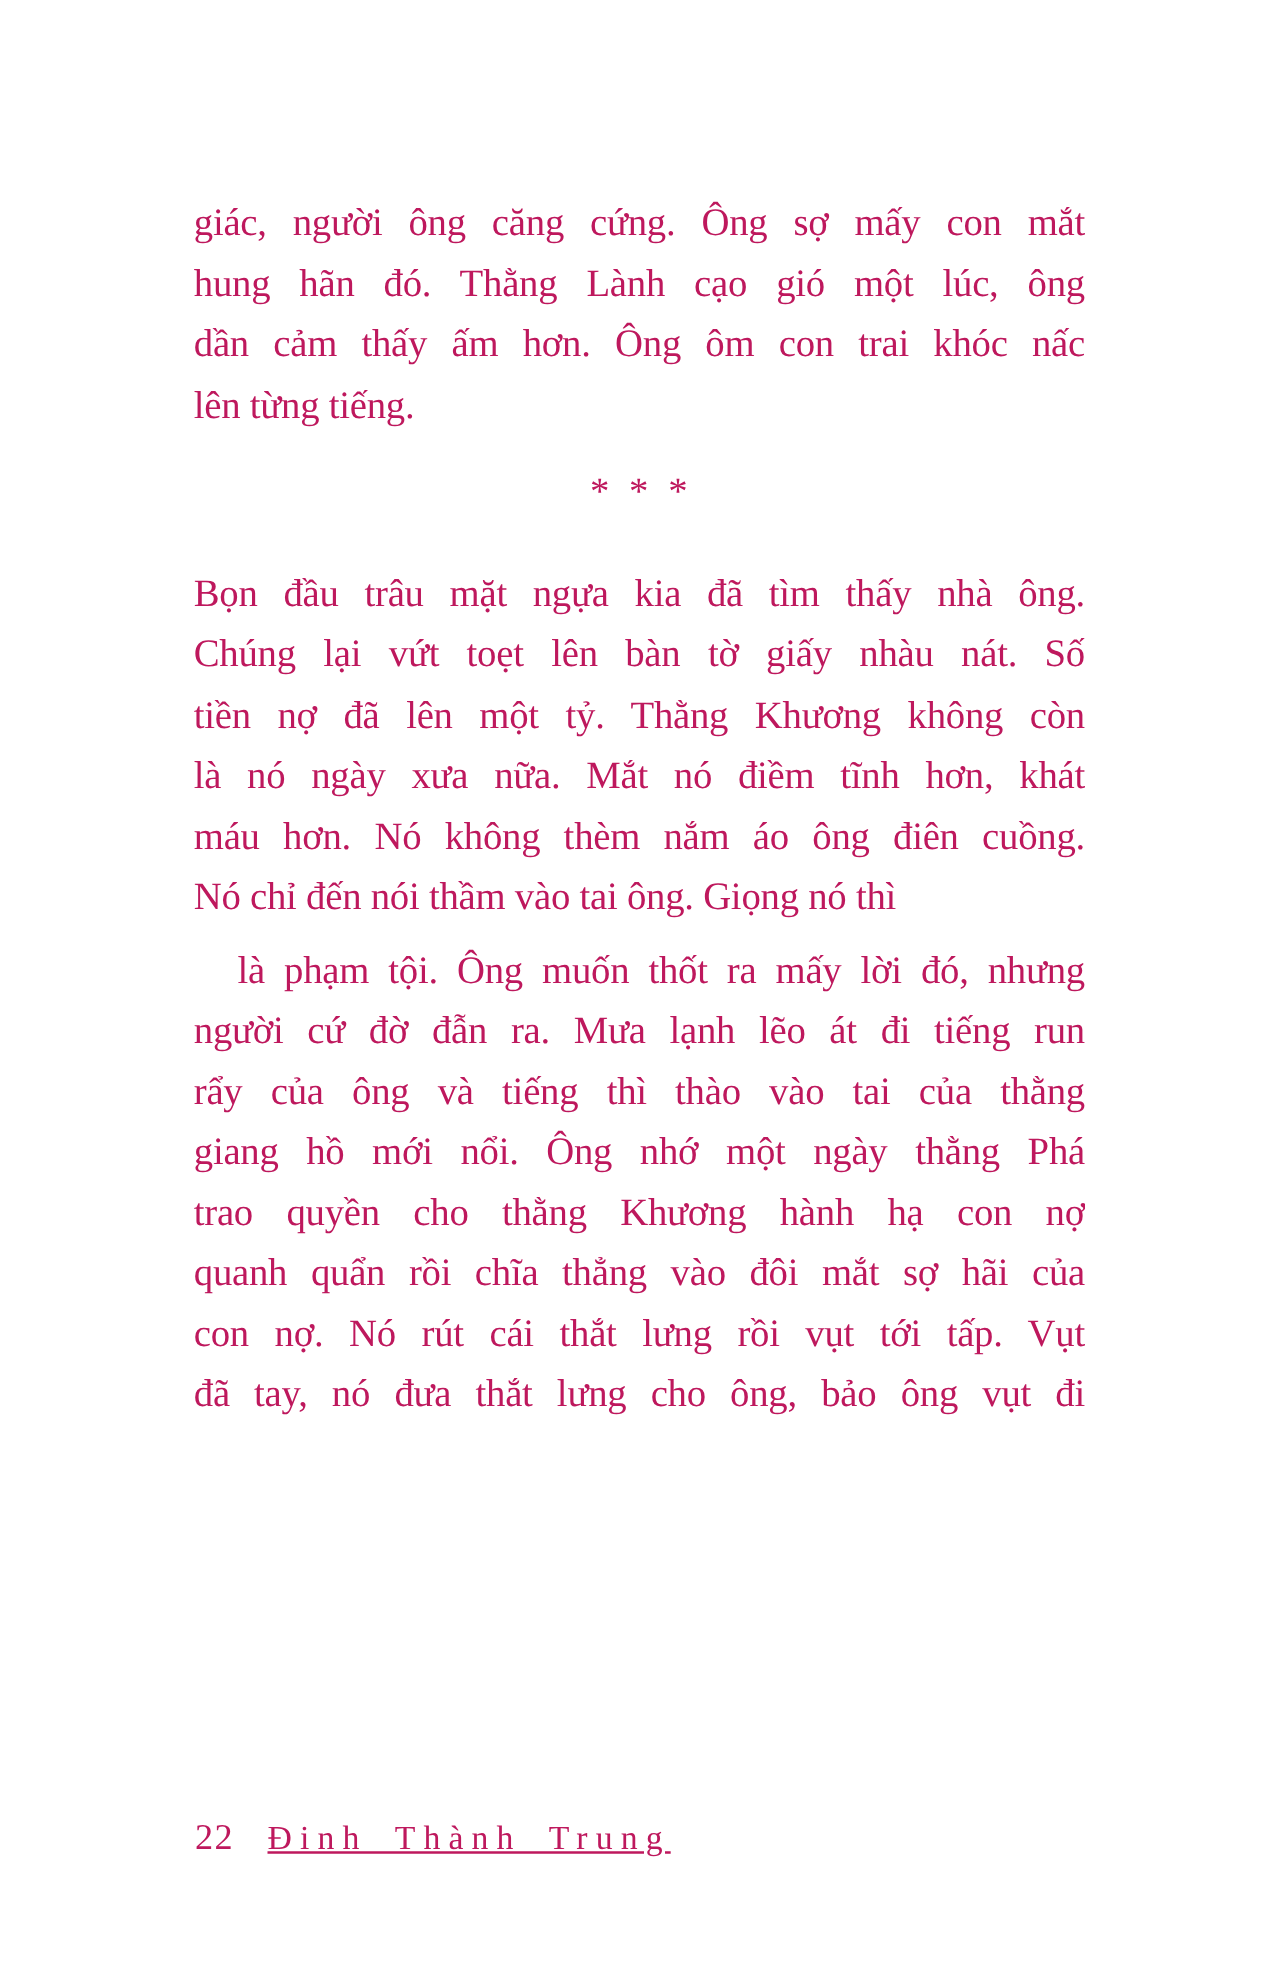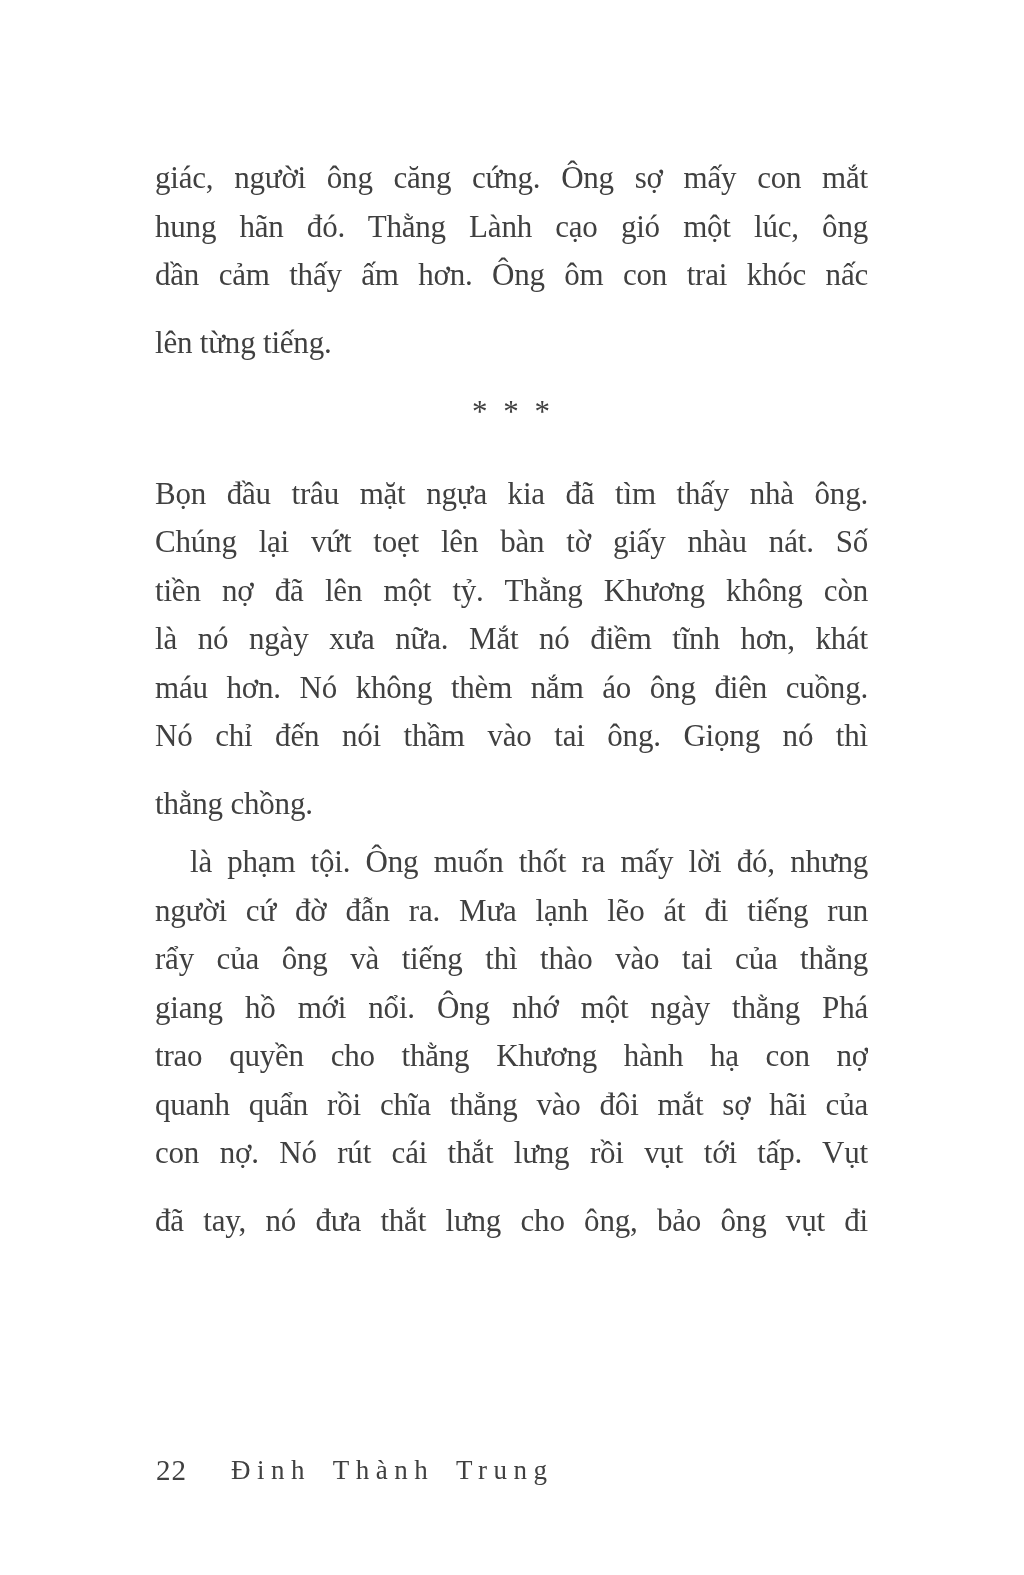--- a/index.html
+++ b/index.html
@@ -6,40 +6,40 @@
     margin: 0;
     padding: 0;
     background: #ffffff;
   }
   .page {
     position: relative;
     width: 1024px;
     height: 1575px;
     background: #ffffff;
     font-family: "Liberation Serif", "DejaVu Serif", serif;
-    color: #404040;
+    color: #be185d;
     overflow: hidden;
   }
   .text-block {
     position: absolute;
     left: 155px;
     top: 154px;
     width: 713px;
   }
   .para { margin: 0; padding: 0; }
   .para .line {
     font-size: 31px;
     line-height: 48.5px;
     height: 48.5px;
     overflow: hidden;
     letter-spacing: -0.2px;
     text-align: justify;
     text-align-last: justify;
   }
-  .para .line:last-child { text-align-last: left; margin-top: 19px; }
+  .para .line:last-child { text-align-last: left; }
   .para.justify-last .line:last-child { text-align-last: justify; }
   .para.indent .line:first-child { text-indent: 35px; }
   .para.p2 { margin-top: 33px; }
   .para.p3 { margin-top: 10px; }
   .separator {
     margin-top: 21px;
     font-size: 31px;
     line-height: 48.5px;
     height: 48.5px;
     text-align: center;
@@ -53,25 +53,26 @@
     display: flex;
     align-items: center;
     white-space: nowrap;
   }
   .page-number {
     font-size: 29px;
     line-height: 36px;
     letter-spacing: 1px;
   }
   .author-name {
-    margin-left: 44px;
+    margin-left: 27px;
     font-size: 27px;
     line-height: 36px;
     letter-spacing: 6.5px;
     word-spacing: 9px;
+    text-decoration: underline;
   }
 </style>
 </head>
 <body>
 
 <div class="page">
 
   <main class="text-block">
 
     <section class="para p1">
@@ -83,21 +84,20 @@
 
     <div class="separator">* * *</div>
 
     <section class="para p2">
         <div class="line">Bọn đầu trâu mặt ngựa kia đã tìm thấy nhà ông.</div>
         <div class="line">Chúng lại vứt toẹt lên bàn tờ giấy nhàu nát. Số</div>
         <div class="line">tiền nợ đã lên một tỷ. Thằng Khương không còn</div>
         <div class="line">là nó ngày xưa nữa. Mắt nó điềm tĩnh hơn, khát</div>
         <div class="line">máu hơn. Nó không thèm nắm áo ông điên cuồng.</div>
         <div class="line">Nó chỉ đến nói thầm vào tai ông. Giọng nó thì</div>
-        <div class="line">thằng chồng.</div>
       </section>
 
     <section class="para p3 indent justify-last">
         <div class="line">là phạm tội. Ông muốn thốt ra mấy lời đó, nhưng</div>
         <div class="line">người cứ đờ đẫn ra. Mưa lạnh lẽo át đi tiếng run</div>
         <div class="line">rẩy của ông và tiếng thì thào vào tai của thằng</div>
         <div class="line">giang hồ mới nổi. Ông nhớ một ngày thằng Phá</div>
         <div class="line">trao quyền cho thằng Khương hành hạ con nợ</div>
         <div class="line">quanh quẩn rồi chĩa thẳng vào đôi mắt sợ hãi của</div>
         <div class="line">con nợ. Nó rút cái thắt lưng rồi vụt tới tấp. Vụt</div>

